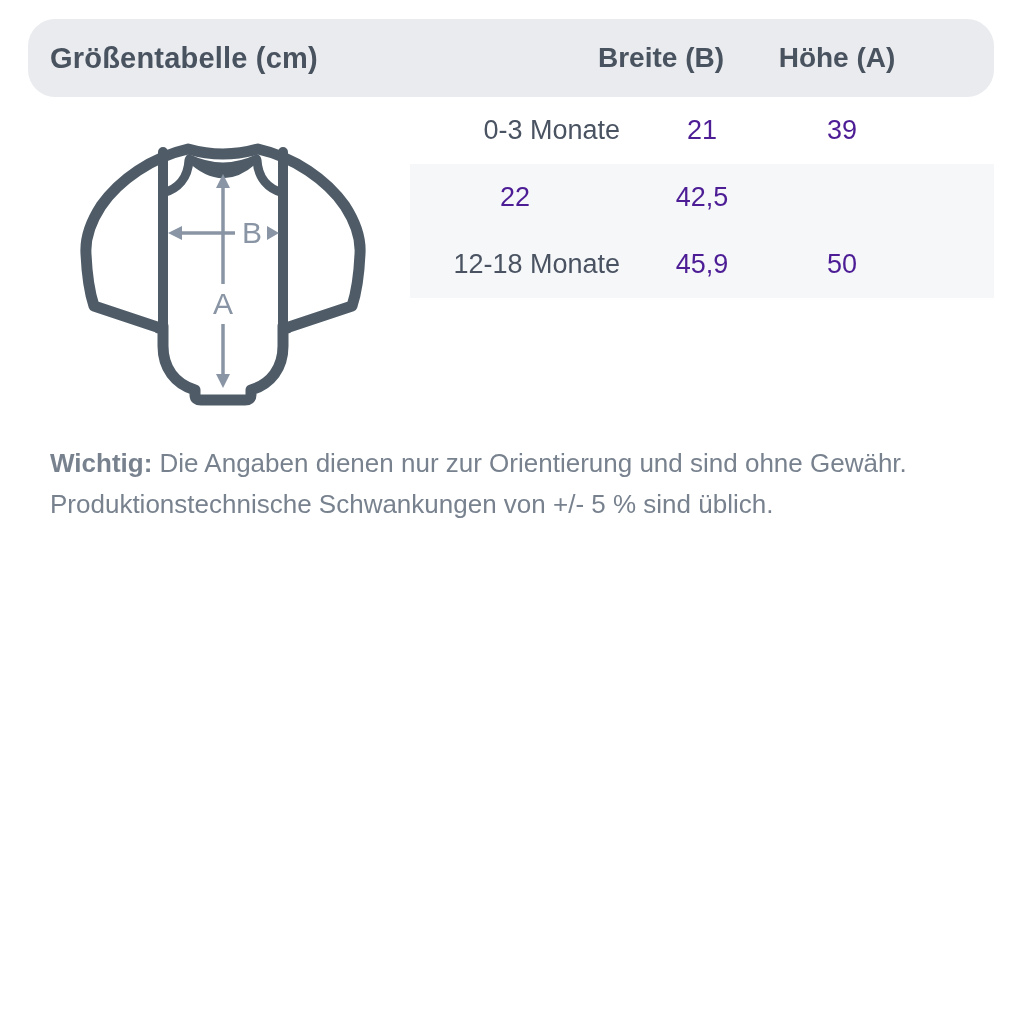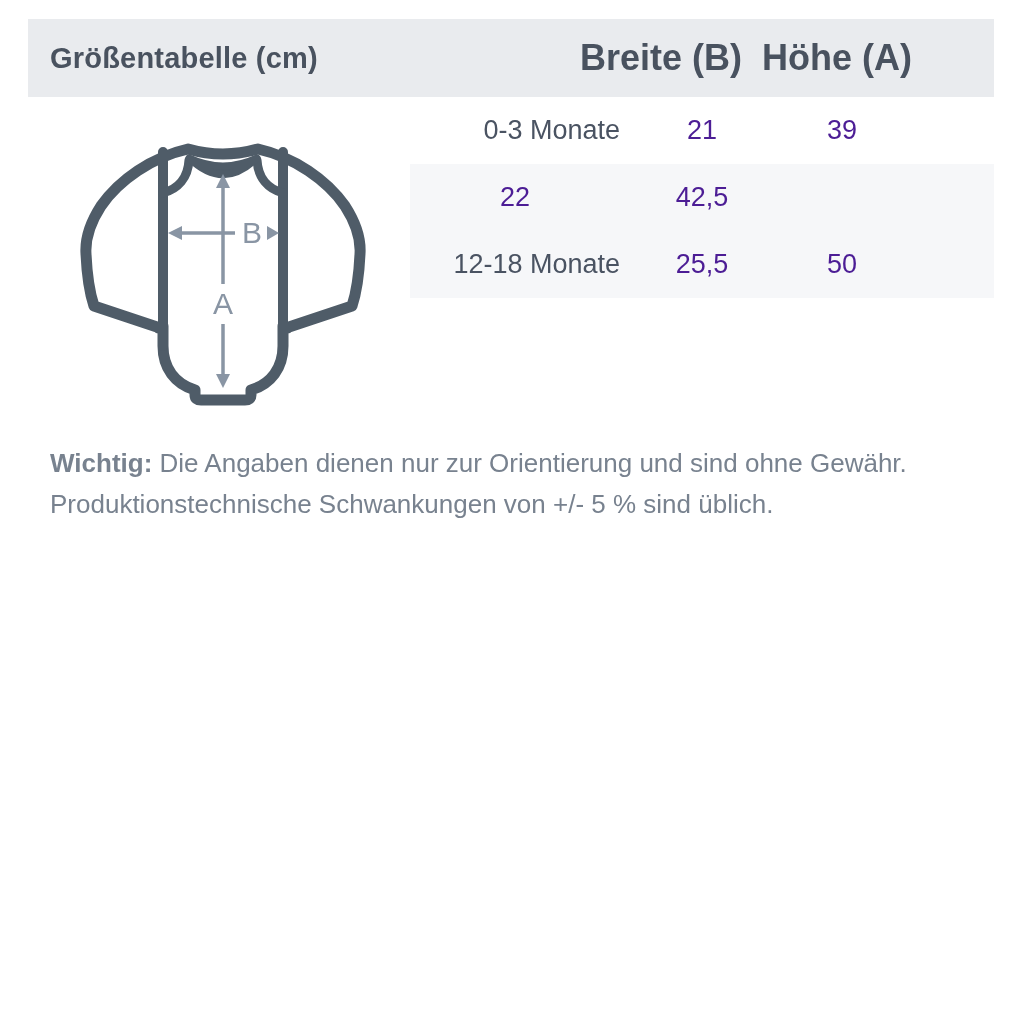--- a/index.html
+++ b/index.html
@@ -7,31 +7,32 @@
     width:1024px;height:1024px;
     background:#ffffff;
     font-family:"Liberation Sans", sans-serif;
     position:relative;
     overflow:hidden;
   }
   
   .header-bar{
     position:absolute;left:28px;top:19px;width:966px;height:78px;
     background:#e9ebee;
+    border-radius:27px;
   }
   .header-title{
     position:absolute;left:22px;top:0;height:78px;
     display:flex;align-items:center;
     font-size:29px;font-weight:bold;color:#49525f;
     letter-spacing:0.2px;
   }
   .header-col{
     position:absolute;top:0;height:78px;
     display:flex;align-items:center;justify-content:center;
-    font-size:36px;font-weight:bold;color:#49525f;
+    font-size:28px;font-weight:bold;color:#49525f;
     transform:translateX(-50%);
     white-space:nowrap;
   }
   .header-col.breite{left:633px;}
   .header-col.hohe{left:809px;}
 
   
   .size-table{
     position:absolute;left:410px;top:97px;width:584px;
   }
@@ -128,21 +129,21 @@
     <div class="cell-size">0-3 Monate</div>
     <div class="cell-val">21</div>
     <div class="cell-val">39</div>
   </div>
   <div class="size-row striped">
     <div class="cell-val">22</div>
     <div class="cell-val">42,5</div>
   </div>
   <div class="size-row striped">
     <div class="cell-size">12-18 Monate</div>
-    <div class="cell-val">25,5</div>
+    <div class="cell-val">45,9</div>
     <div class="cell-val">50</div>
   </div>
 </div>
 
 <div class="note">
   <div><b>Wichtig:</b><span> Die Angaben dienen nur zur Orientierung und sind ohne Gewähr.</span></div>
   <div>Produktionstechnische Schwankungen von +/- 5 % sind üblich.</div>
 </div>
 
 </body></html>

